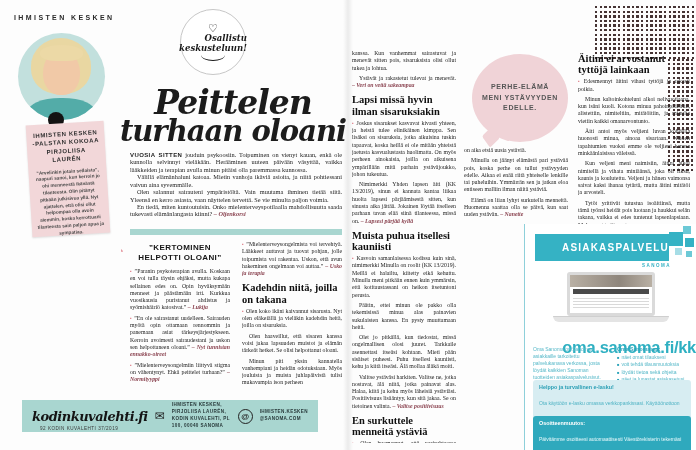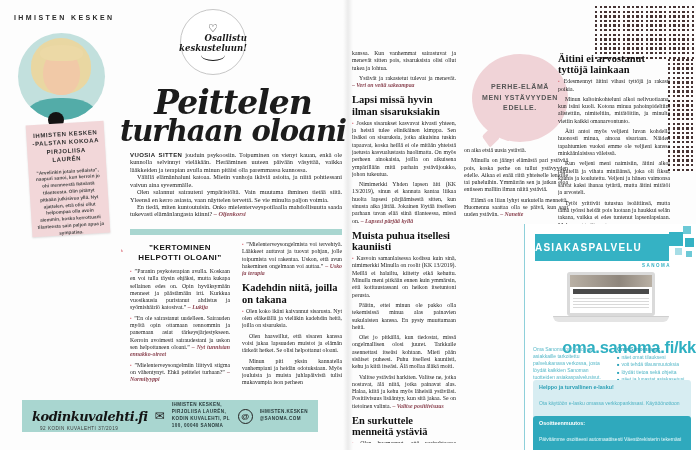--- a/index.html
+++ b/index.html
@@ -52,35 +52,35 @@
   .at{width:13px;height:13px;border:1.2px solid #222;border-radius:50%;display:flex;align-items:center;
       justify-content:center;font:bold 8px "Liberation Sans",sans-serif;color:#222;flex:none;}
   .pageinfo{left:40px;top:426px;font:4.6px "Liberation Sans",sans-serif;letter-spacing:.5px;color:#3a3a3a;}
 
   
   .gutter{left:343px;top:0;width:10px;height:450px;background:linear-gradient(90deg,rgba(0,0,0,0),rgba(0,0,0,.07),rgba(0,0,0,0));}
 
   
   #colA{left:352px;top:50px;width:104px;height:393px;}
   #colBtext{left:464px;top:147px;width:104px;height:76px;}
-  #colC{left:558px;top:48px;width:112px;height:176px;}
+  #colC{left:578px;top:48px;width:112px;height:176px;}
   .bubble{left:472px;top:54px;width:96px;height:88px;background:#f0d3d7;border-radius:50%;
           display:flex;align-items:center;justify-content:center;text-align:center;}
   .bubble:after{content:"";position:absolute;left:12px;bottom:-2px;width:14px;height:14px;background:#f0d3d7;
           transform:rotate(55deg) skew(10deg);border-radius:2px;}
   .bubble span{font:bold 7px/1.5 "Liberation Sans",sans-serif;letter-spacing:.6px;color:#565656;}
   .dots{background-image:repeating-linear-gradient(0deg,transparent 0 2.4px,#fdfdfd 2.4px 4.6px),
                          repeating-linear-gradient(90deg,#463434 0 2.4px,#fdfdfd 2.4px 4.6px);}
   .dots-top{left:595px;top:4px;width:101px;height:55px;}
   .dots-side{left:668px;top:59px;width:28px;height:112px;}
 
   
   .ad{left:524px;top:224px;width:172px;height:226px;background:#fff;border-left:1px solid #8ed0da;box-sizing:border-box;}
   .ad-band{position:absolute;left:10px;top:10px;width:134px;height:27px;background:#35b2c4;
-           display:flex;align-items:center;justify-content:flex-start;}
+           display:flex;align-items:center;justify-content:flex-end;}
   .ad-band span{font:bold 10px "Liberation Sans",sans-serif;letter-spacing:1.2px;color:#fff;}
   .sq{position:absolute;}
   .sanoma-lbl{position:absolute;left:112px;top:39px;width:34px;text-align:right;
               font:bold 4.5px "Liberation Sans",sans-serif;letter-spacing:1.5px;color:#35b2c4;}
   .lap-screen{position:absolute;left:42px;top:48px;width:88px;height:44px;background:#fff;
               border:3px solid #dadada;border-radius:3px;box-sizing:border-box;overflow:hidden;}
   .lap-shot{height:12px;background:linear-gradient(90deg,#b9b0a4,#8f867c 60%,#b9b0a4);}
   .lap-bar{height:5px;background:#4a4a4a;margin:2px 3px 0;}
   .lap-lines{margin:2px 3px 0;height:12px;
              background:repeating-linear-gradient(0deg,#d9d9d9 0 1px,transparent 1px 3px);}

